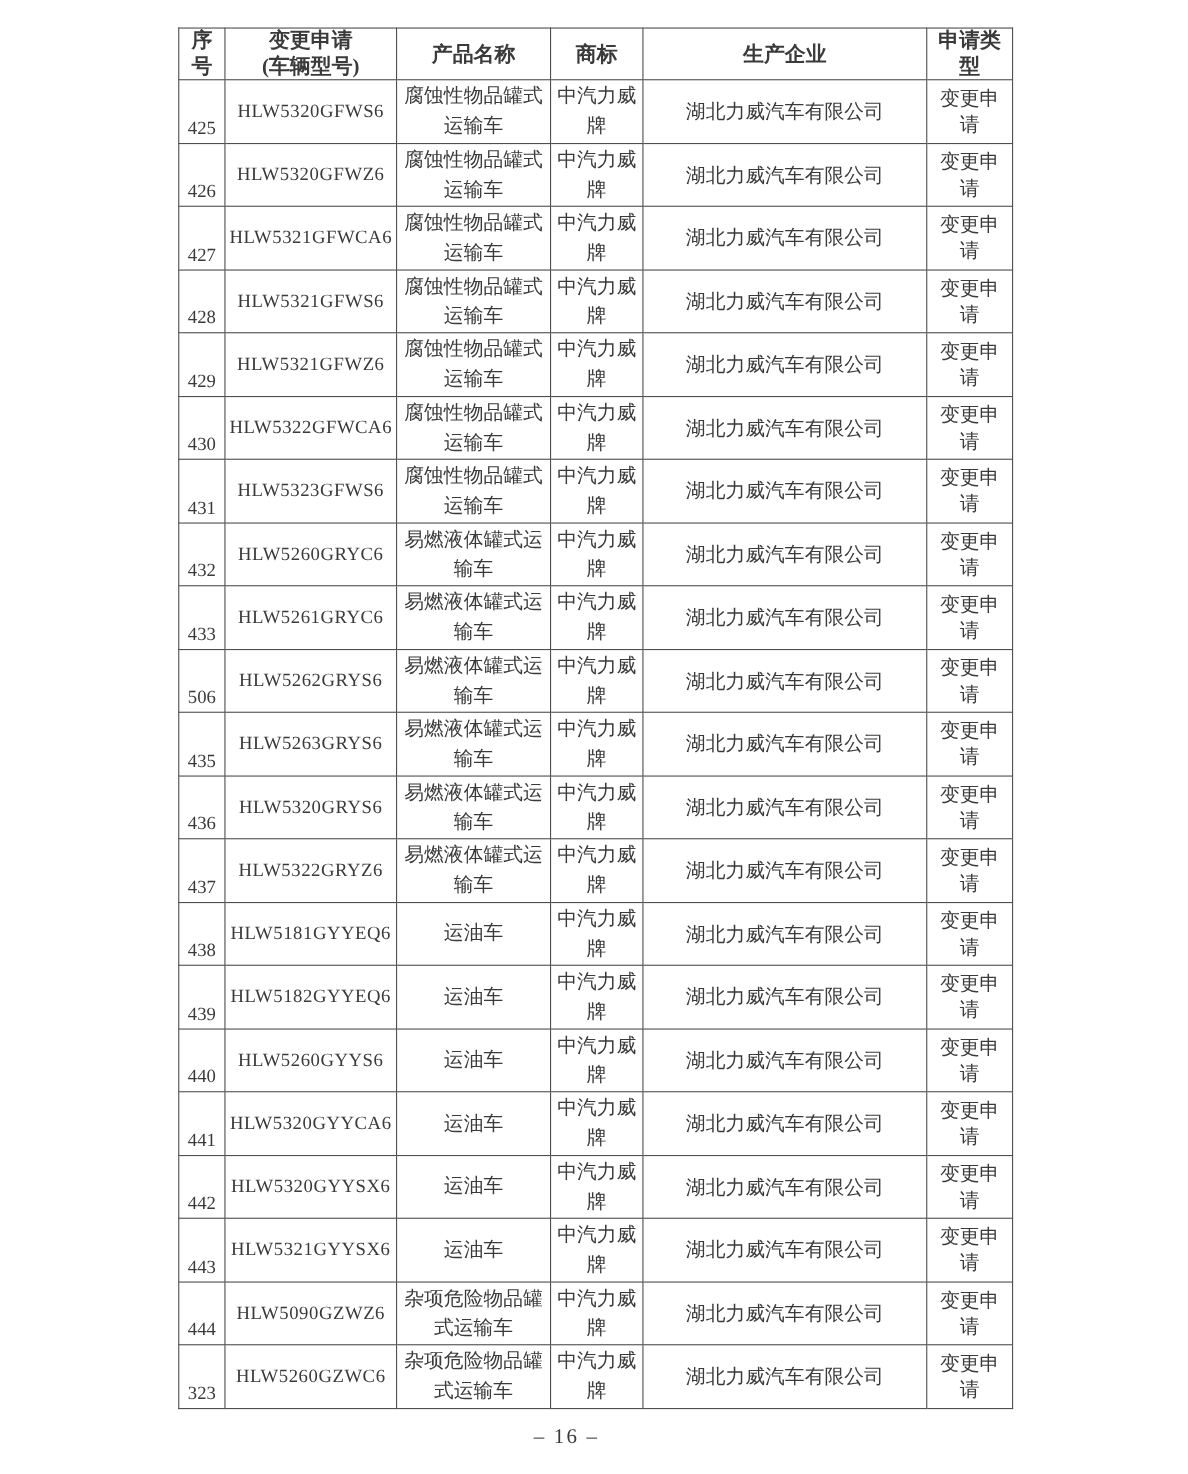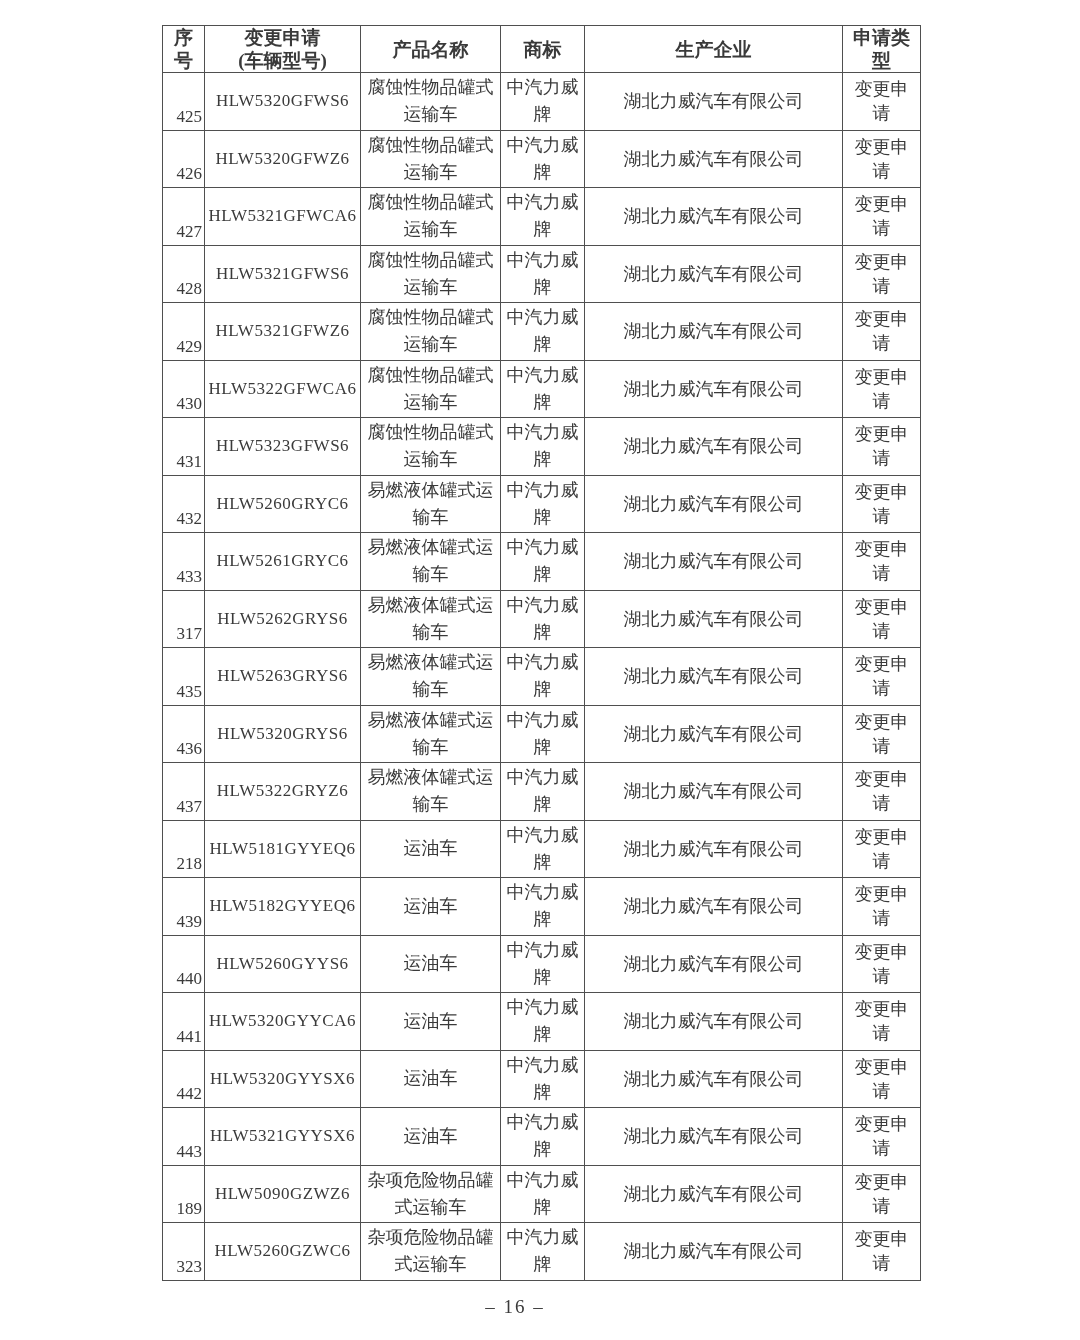--- a/index.html
+++ b/index.html
@@ -40,21 +40,20 @@
     vertical-align: middle;
     line-height: 23px;
     padding: 0 2px;
   }
   td { text-align: center; }
   .c-no {
     vertical-align: bottom;
     font-size: 17px;
     padding: 17px 2px 4px 2px;
     line-height: 19px;
-    text-align: right;
   }
   .c-model {
     vertical-align: middle;
     font-size: 17px;
     letter-spacing: 0.5px;
     padding: 4px 2px;
   }
   .c-name, .c-brand {
     vertical-align: middle;
     font-size: 18px;
@@ -169,21 +168,21 @@
   </tr>
       <tr>
     <td class="c-no">433</td>
     <td class="c-model">HLW5261GRYC6</td>
     <td class="c-name">易燃液体罐式运输车</td>
     <td class="c-brand">中汽力威牌</td>
     <td class="c-mfr">湖北力威汽车有限公司</td>
     <td class="c-type">变更申请</td>
   </tr>
       <tr>
-    <td class="c-no">317</td>
+    <td class="c-no">506</td>
     <td class="c-model">HLW5262GRYS6</td>
     <td class="c-name">易燃液体罐式运输车</td>
     <td class="c-brand">中汽力威牌</td>
     <td class="c-mfr">湖北力威汽车有限公司</td>
     <td class="c-type">变更申请</td>
   </tr>
       <tr>
     <td class="c-no">435</td>
     <td class="c-model">HLW5263GRYS6</td>
     <td class="c-name">易燃液体罐式运输车</td>
@@ -201,21 +200,21 @@
   </tr>
       <tr>
     <td class="c-no">437</td>
     <td class="c-model">HLW5322GRYZ6</td>
     <td class="c-name">易燃液体罐式运输车</td>
     <td class="c-brand">中汽力威牌</td>
     <td class="c-mfr">湖北力威汽车有限公司</td>
     <td class="c-type">变更申请</td>
   </tr>
       <tr>
-    <td class="c-no">218</td>
+    <td class="c-no">438</td>
     <td class="c-model">HLW5181GYYEQ6</td>
     <td class="c-name">运油车</td>
     <td class="c-brand">中汽力威牌</td>
     <td class="c-mfr">湖北力威汽车有限公司</td>
     <td class="c-type">变更申请</td>
   </tr>
       <tr>
     <td class="c-no">439</td>
     <td class="c-model">HLW5182GYYEQ6</td>
     <td class="c-name">运油车</td>
@@ -249,21 +248,21 @@
   </tr>
       <tr>
     <td class="c-no">443</td>
     <td class="c-model">HLW5321GYYSX6</td>
     <td class="c-name">运油车</td>
     <td class="c-brand">中汽力威牌</td>
     <td class="c-mfr">湖北力威汽车有限公司</td>
     <td class="c-type">变更申请</td>
   </tr>
       <tr>
-    <td class="c-no">189</td>
+    <td class="c-no">444</td>
     <td class="c-model">HLW5090GZWZ6</td>
     <td class="c-name">杂项危险物品罐式运输车</td>
     <td class="c-brand">中汽力威牌</td>
     <td class="c-mfr">湖北力威汽车有限公司</td>
     <td class="c-type">变更申请</td>
   </tr>
       <tr>
     <td class="c-no">323</td>
     <td class="c-model">HLW5260GZWC6</td>
     <td class="c-name">杂项危险物品罐式运输车</td>

